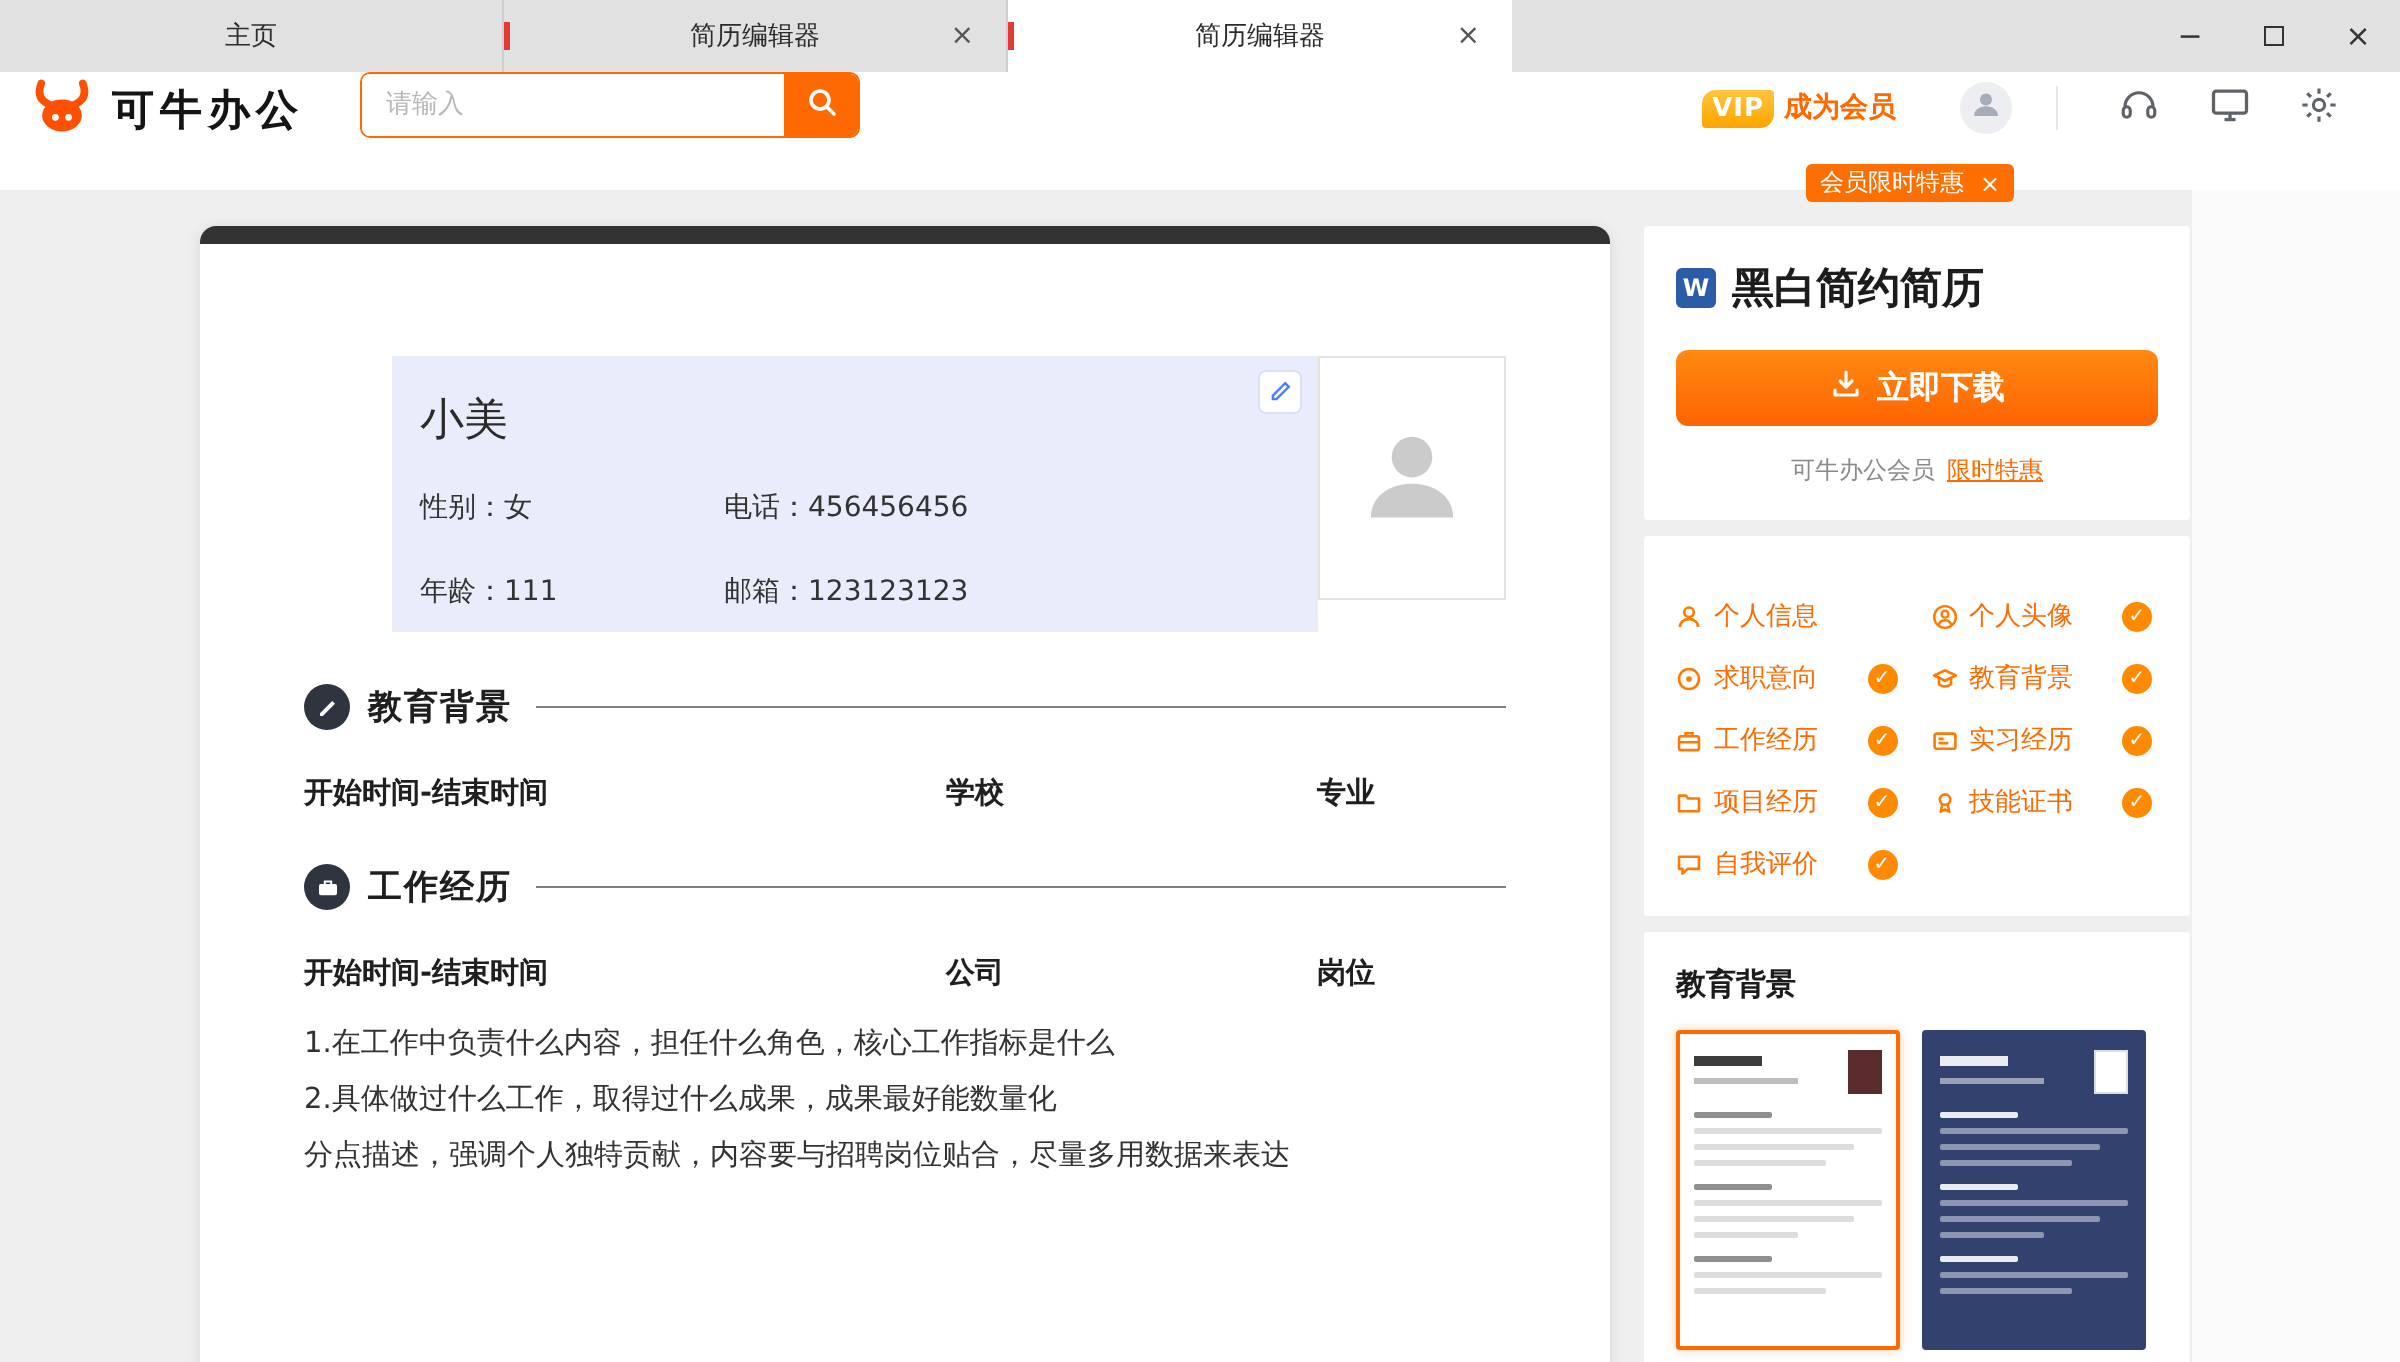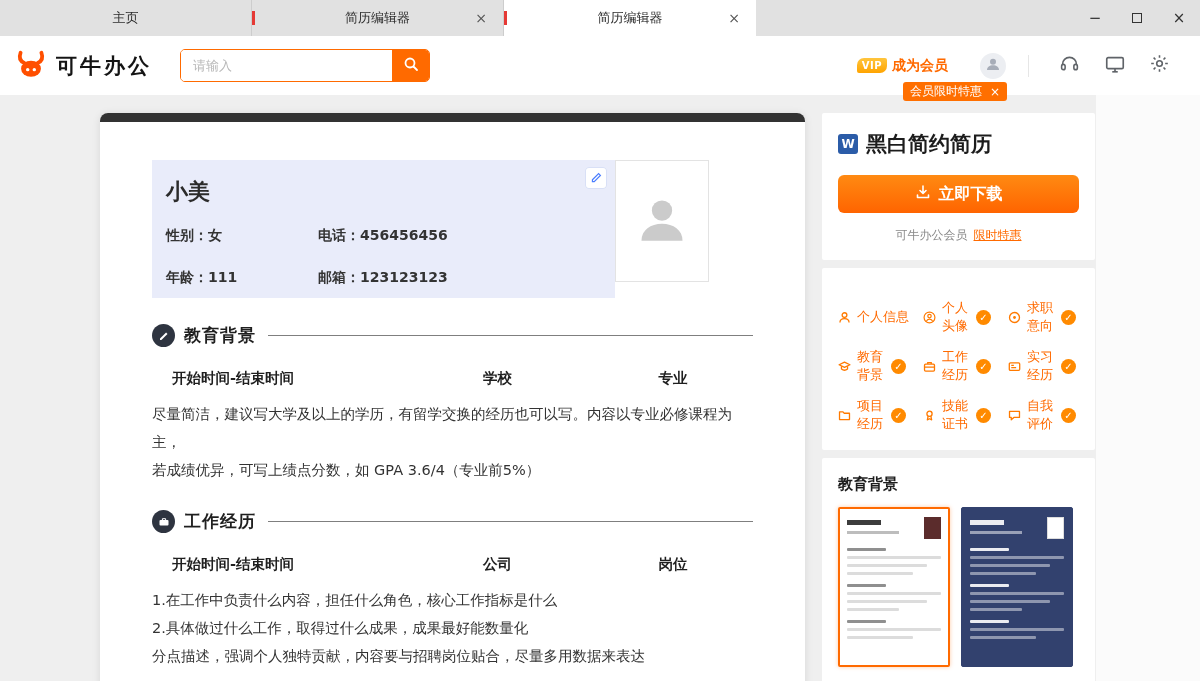--- a/index.html
+++ b/index.html
@@ -11,73 +11,73 @@
   .tabbar { height:36px; background:#e1e1e1; display:flex; flex:none; }
   .tab { width:252px; position:relative; display:flex; align-items:center; justify-content:center; font-size:13px; color:#2c2c2c; border-right:1px solid #cdcdcd; cursor:pointer; }
   .tab.active { background:#fff; border-right:none; }
   .tab-close { position:absolute; right:16px; font-size:14px; color:#555; line-height:1; }
   .tab-marker { position:absolute; left:0; top:11px; width:3px; height:14px; background:#e53935; }
   .win-controls { margin-left:auto; display:flex; align-items:center; }
   .wc { width:42px; height:36px; display:flex; align-items:center; justify-content:center; font-size:15px; color:#333; cursor:pointer; }
   .maxbox { width:10px; height:10px; border:1.5px solid #333; display:block; }
 
   
-  .header { height:59px; background:#fff; display:flex; align-items:center; padding:0 18px 0 14px; position:relative; flex:none; }
+  .header { height:59px; background:#fff; display:flex; align-items:flex-start; padding:0 18px 0 14px; position:relative; flex:none; }
   .logo { display:flex; align-items:center; cursor:pointer; }
   .logo-text { font-size:21px; font-weight:700; color:#141414; margin-left:8px; letter-spacing:3px; }
   .search { margin-left:28px; width:250px; height:33px; border:1px solid #ff6a00; border-radius:5px; display:flex; overflow:hidden; background:#fff; }
   .search input { flex:1; border:none; outline:none; padding:0 12px; font-size:13px; color:#333; font-family:inherit; }
   .search input::placeholder { color:#b8b8b8; }
   .search-btn { width:37px; background:#ff6a00; border:none; display:flex; align-items:center; justify-content:center; cursor:pointer; }
   .hright { margin-left:auto; display:flex; align-items:center; }
   .become { display:flex; align-items:center; gap:5px; cursor:pointer; }
-  .vip-chip { background:linear-gradient(180deg,#ffc53d,#ffa400); color:#fff; font-size:10px; font-weight:700; padding:2px 5px; border-radius:7px 2px 7px 2px; letter-spacing:.5px; }
+  .vip-chip { background:linear-gradient(180deg,#ffc53d,#ffa400); color:#fff; font-size:13px; font-weight:700; padding:2px 5px; border-radius:7px 2px 7px 2px; letter-spacing:.5px; }
   .become-label { color:#ff6a00; font-weight:700; font-size:14px; }
   .avatar { width:26px; height:26px; border-radius:50%; background:#eceef2; display:flex; align-items:center; justify-content:center; margin-left:32px; cursor:pointer; }
   .hdivider { width:1px; height:22px; background:#e6e6e6; margin:0 18px 0 22px; }
   .hicon { width:45px; height:36px; display:flex; align-items:center; justify-content:center; cursor:pointer; }
   .promo { position:absolute; left:903px; top:46px; background:#ff6f00; color:#fff; font-size:12px; height:19px; display:flex; align-items:center; gap:8px; padding:0 7px; border-radius:3px; z-index:20; }
   .promo-close { font-size:12px; cursor:pointer; line-height:1; }
 
   
   .main { flex:1; position:relative; background:#efefef; overflow:hidden; }
   .right-strip { position:absolute; top:0; right:0; width:104px; height:100%; background:#fbfbfb; }
 
   
   .page { position:absolute; left:100px; top:18px; width:705px; height:820px; background:#fff; border-radius:8px 8px 0 0; box-shadow:0 1px 8px rgba(0,0,0,.10); }
   .page-bar { height:9px; background:#323232; border-radius:8px 8px 0 0; }
   .page-inner { padding:0 52px; }
-  .info-row { display:flex; justify-content:flex-start; margin-top:38px;font-weight:bold; }
+  .info-row { display:flex; justify-content:flex-end; margin-top:56px; }
   .info-block { width:463px; height:138px; background:#e9ecfa; padding:17px 14px; position:relative; }
   .resume-name { font-size:22px; color:#2b2b2b; }
   .info-grid { display:grid; grid-template-columns:152px 1fr; row-gap:24px; margin-top:20px; font-size:14px; color:#333; }
   .edit-btn { position:absolute; top:7px; right:8px; width:22px; height:22px; background:#fff; border-radius:4px; display:flex; align-items:center; justify-content:center; cursor:pointer; box-shadow:inset 0 0 0 1px #d9e0f6; }
   .photo { width:94px; height:122px; background:#fff; border:1px solid #e3e3e3; display:flex; align-items:center; justify-content:center; }
   .sec-head { display:flex; align-items:center; margin-top:26px; }
   .sec-ico { width:23px; height:23px; border-radius:50%; background:#2e3440; display:flex; align-items:center; justify-content:center; flex:none; }
   .sec-title { font-size:17px; font-weight:700; color:#1f1f1f; margin-left:9px; letter-spacing:1px; white-space:nowrap; }
   .sec-line { flex:1; height:1px; background:#7f7f7f; margin-left:12px; }
   .cols { display:flex; align-items:center; margin-top:22px; font-weight:700; font-size:14.5px; color:#1f1f1f; }
-  .c1 { width:230px;margin-left:20px; }
+  .c1 { width:230px; }
   .c2 { flex:1; text-align:center; }
   .c3 { width:160px; text-align:center; }
   .body-text { margin-top:12px; font-size:14.5px; color:#333; }
   .body-text > div { line-height:28px; }
 
   
   .sidebar { position:absolute; left:822px; top:18px; width:273px; display:flex; flex-direction:column; gap:8px; }
   .card { background:#fff; border-radius:2px; padding:17px 16px; }
   .tpl-title-row { display:flex; align-items:center; gap:8px; }
   .word-ico { width:20px; height:20px; background:#2b5ca8; color:#fff; font-size:12px; font-weight:700; display:flex; align-items:center; justify-content:center; border-radius:3px; flex:none; }
   .tpl-name { font-size:21px; font-weight:700; color:#1c1c1c; }
   .dl-btn { margin-top:17px; height:38px; width:100%; border:none; border-radius:6px; background:linear-gradient(180deg,#ff8a12,#ff6400); color:#fff; font-size:16px; font-weight:700; display:flex; align-items:center; justify-content:center; gap:8px; cursor:pointer; font-family:inherit; }
   .member-line { margin-top:14px; text-align:center; font-size:12px; color:#8a8a8a; line-height:16px; }
   .member-link { color:#ff6a00; text-decoration:underline; margin-left:6px; cursor:pointer;margin-top:24px; }
   .card-title { font-size:15px; font-weight:700; color:#1c1c1c; }
-  .mod-grid { margin-top:14px; display:grid; grid-template-columns:1fr 1fr 1fr; row-gap:13px; column-gap:14px; }
+  .mod-grid { margin-top:14px; display:grid; grid-template-columns:1fr 1fr; row-gap:13px; column-gap:14px; }
   .mod-item { display:flex; align-items:center; gap:6px; font-size:13px; color:#ff6a00; cursor:pointer; }
   .mi { width:13px; height:13px; flex:none; }
   .mi svg { display:block; }
   .check { margin-left:auto; margin-right:3px; width:15px; height:15px; border-radius:50%; background:#ff8a00; color:#fff; font-size:10px; display:flex; align-items:center; justify-content:center; flex:none; }
   .thumbs { margin-top:13px; display:flex; gap:11px; }
   .thumb { width:112px; height:160px; background:#fff; border:1px solid #ececec; border-radius:2px; padding:9px 8px; cursor:pointer; flex:none; }
   .thumb.selected { border:2px solid #ff6a00; padding:8px 7px; box-shadow:0 0 4px rgba(255,106,0,.35); }
   .thumb.dark { background:#32416e; border-color:#32416e; }
   .t-head { display:flex; justify-content:space-between; align-items:flex-start; }
   .t-photo { width:17px; height:22px; background:#5b2c2c; flex:none; }
@@ -232,24 +232,20 @@
               </svg>
           </span>
           <span class="sec-title">教育背景</span>
           <span class="sec-line"></span>
         </div>
         <div class="cols">
           <span class="c1">开始时间-结束时间</span>
           <span class="c2">学校</span>
           <span class="c3">专业</span>
         </div>
-        <div class="body-text">
-          <div>尽量简洁，建议写大学及以上的学历，有留学交换的经历也可以写。内容以专业必修课程为主，</div>
-          <div>若成绩优异，可写上绩点分数，如 GPA 3.6/4（专业前5%）</div>
-        </div>
 
         <div class="sec-head">
           <span class="sec-ico">
             <svg width="12" height="12" viewBox="0 0 12 12">
                 <rect x="1.5" y="4" width="9" height="5.6" rx="1" fill="#fff"></rect>
                 <path d="M4.4 4V2.7h3.2V4" stroke="#fff" stroke-width="1" fill="none"></path>
               </svg>
           </span>
           <span class="sec-title">工作经历</span>
           <span class="sec-line"></span>

